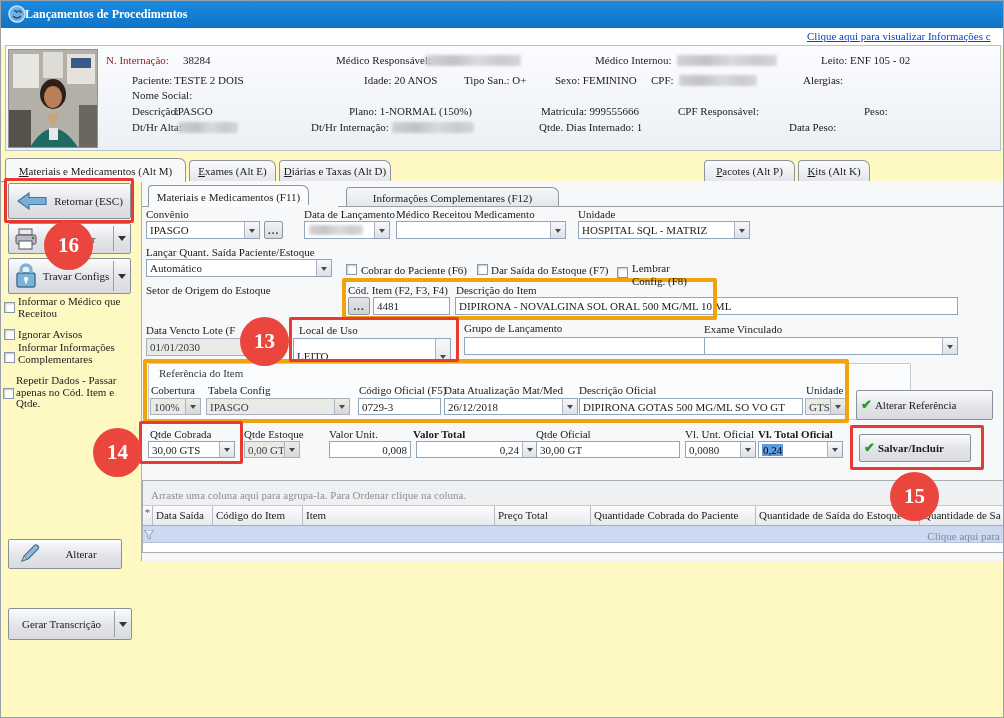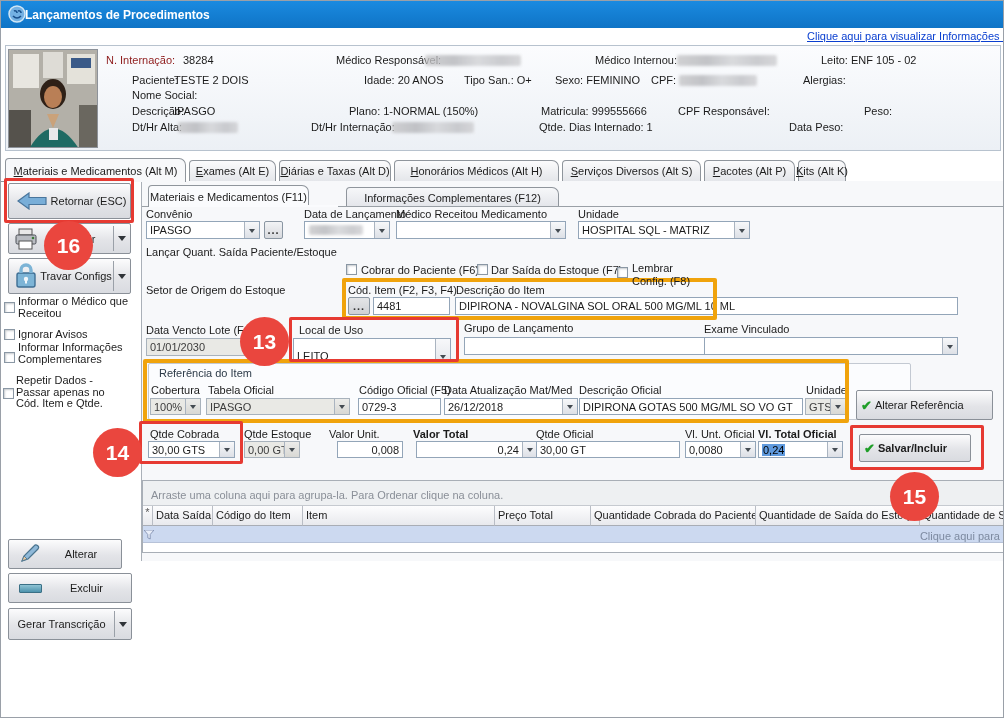--- a/index.html
+++ b/index.html
@@ -1,19 +1,19 @@
 <!DOCTYPE html>
 <html><head>
 <meta charset="utf-8">
 <style>
   * { margin:0; padding:0; box-sizing:border-box; }
   html,body { background:#d8dade; }
   #root {
     position:relative; width:1004px; height:718px; overflow:hidden;
-    background:#ffffff; font-family:Liberation Sans, sans-serif;
+    background:#fef9c3; font-family:Liberation Serif, serif;
     font-size:11px; color:#1c1c1c; border:1px solid #9aa0a8;
   }
   .abs { position:absolute; }
   .lbl { position:absolute; white-space:nowrap; font-size:11px; color:#1b1b1b; line-height:12px; }
   .lbl.bold { font-weight:bold; }
   .lbl.maroon { color:#8e1b1b; }
   .lbl.gray { color:#8a8f98; }
   .redact { position:absolute; height:11px; border-radius:2px; opacity:.8;
     background:linear-gradient(90deg,#c7c7c9,#b5b6ba 30%,#d2d3d6 55%,#bfc0c4 80%,#cfcfd2);
     filter:blur(1.6px); }
@@ -145,30 +145,24 @@
 
   <div class="tab active" style="left:4px;width:181px">
     <span><u>M</u>ateriais e Medicamentos (Alt M)</span>
     </div>
   <div class="tab" style="left:188px;width:87px">
     <span><u>E</u>xames (Alt E)</span>
     </div>
   <div class="tab" style="left:278px;width:112px">
     <span><u>D</u>iárias e Taxas (Alt D)</span>
     </div>
-  <div class="tab" style="left:393px;width:165px">
-    <span><u>H</u>onorários Médicos (Alt H)</span>
-    </div>
-  <div class="tab" style="left:561px;width:139px">
-    <span><u>S</u>erviços Diversos (Alt S)</span>
-    </div>
   <div class="tab" style="left:703px;width:91px">
     <span><u>P</u>acotes (Alt P)</span>
     </div>
-  <div class="tab" style="left:797px;width:48px">
+  <div class="tab" style="left:797px;width:72px">
     <span><u>K</u>its (Alt K)</span>
     </div>
   <div class="hline" style="left:0;top:180px;width:1004px"></div>
   <div class="abs" style="left:5px;top:179px;width:179px;height:2px;background:#f7f8fa;z-index:6"></div>
 
   <div class="mainpanel"></div>
   <div class="itab active" style="left:147px;top:184px;width:161px;height:22px;z-index:7">
     <span>Materiais e Medicamentos (F11)</span>
     </div>
   <div class="itab" style="left:345px;top:186px;width:213px;height:20px">
@@ -218,24 +212,20 @@
   <div class="chk" style="left:2px;top:387px"></div>
   <div class="wrap" style="left:15px;top:374px;width:112px">Repetir Dados - Passar apenas no Cód. Item e Qtde.</div>
 
   <div class="btn" style="left:7px;top:538px;width:114px;height:30px">
     <svg style="margin-left:10px" width="22" height="20" viewBox="0 0 22 20">
       <path d="M3 17 L5 12 L15 2 a2.4 2.4 0 0 1 4 3 L9 15 Z" fill="#8fb8d8" stroke="#4a748f" stroke-width="1.2"></path>
       <path d="M3 17 L5 12 L8 15 Z" fill="#e8c79a" stroke="#4a748f" stroke-width="0.8"></path>
     </svg>
     <span class="cap">Alterar</span>
   </div>
-  <div class="btn" style="left:7px;top:572px;width:124px;height:30px">
-    <div style="margin-left:10px;width:23px;height:9px;background:linear-gradient(#8fc3d4,#4d93ad);border:1px solid #3a7086;border-radius:1px"></div>
-    <span class="cap">Excluir</span>
-  </div>
   <div class="btn" style="left:7px;top:607px;width:124px;height:32px">
     <span class="cap">Gerar Transcrição</span>
     <div class="sep"></div>
     <div class="dda">
         <div class="tri"></div>
       </div>
   </div>
 
   <span class="lbl" style="left:145px;top:207px">Convênio</span>
   <div class="field" style="left:145px;top:220px;width:114px;height:18px">
@@ -254,20 +244,24 @@
     <span class="fv"></span>
     <span class="dd"></span>
   </div>
   <span class="lbl" style="left:577px;top:207px">Unidade</span>
   <div class="field" style="left:577px;top:220px;width:172px;height:18px">
     <span class="fv">HOSPITAL SQL - MATRIZ</span>
     <span class="dd"></span>
   </div>
 
   <span class="lbl" style="left:145px;top:245px">Lançar Quant. Saída Paciente/Estoque</span>
+  <div class="field" style="left:145px;top:258px;width:186px;height:18px">
+    <span class="fv">Automático</span>
+    <span class="dd"></span>
+  </div>
   <div class="chk" style="left:345px;top:263px"></div>
   <span class="lbl" style="left:360px;top:263px">Cobrar do Paciente (F6)</span>
   <div class="chk" style="left:476px;top:263px"></div>
   <span class="lbl" style="left:490px;top:263px">Dar Saída do Estoque (F7)</span>
   <div class="chk" style="left:616px;top:266px;z-index:42"></div>
   <span class="lbl" style="left:631px;top:261px;z-index:42">Lembrar</span>
   <span class="lbl" style="left:631px;top:274px;z-index:42">Config. (F8)</span>
 
   <span class="lbl" style="left:145px;top:283px">Setor de Origem do Estoque</span>
   <span class="lbl" style="left:347px;top:283px">Cód. Item (F2, F3, F4)</span>
@@ -300,21 +294,21 @@
     <span class="dd"></span>
   </div>
 
   <div class="group" style="left:147px;top:362px;width:763px;height:57px"></div>
   <span class="lbl" style="left:158px;top:366px;color:#2c3a48">Referência do Item</span>
   <span class="lbl" style="left:150px;top:383px">Cobertura</span>
   <div class="field dis" style="left:149px;top:397px;width:51px;height:17px">
     <span class="fv">100%</span>
     <span class="dd"></span>
   </div>
-  <span class="lbl" style="left:207px;top:383px">Tabela Oficial</span>
+  <span class="lbl" style="left:207px;top:383px">Tabela Config</span>
   <div class="field dis" style="left:205px;top:397px;width:144px;height:17px">
     <span class="fv">IPASGO</span>
     <span class="dd"></span>
   </div>
   <span class="lbl" style="left:358px;top:383px">Código Oficial (F5)</span>
   <div class="field" style="left:357px;top:397px;width:83px;height:17px">
     <span class="fv">0729-3</span>
   </div>
   <span class="lbl" style="left:443px;top:383px">Data Atualização Mat/Med</span>
   <div class="field" style="left:443px;top:397px;width:134px;height:17px">
@@ -339,21 +333,21 @@
   <div class="field" style="left:147px;top:440px;width:87px;height:17px">
     <span class="fv">30,00 GTS</span>
     <span class="dd"></span>
   </div>
   <span class="lbl" style="left:243px;top:427px">Qtde Estoque</span>
   <div class="field dis" style="left:243px;top:440px;width:56px;height:17px">
     <span class="fv ra">0,00 GTS</span>
     <span class="dd"></span>
   </div>
   <span class="lbl" style="left:328px;top:427px">Valor Unit.</span>
-  <div class="field" style="left:336px;top:440px;width:66px;height:17px">
+  <div class="field" style="left:328px;top:440px;width:82px;height:17px">
     <span class="fv ra">0,008</span>
   </div>
   <span class="lbl bold" style="left:412px;top:427px">Valor Total</span>
   <div class="field" style="left:415px;top:440px;width:122px;height:17px">
     <span class="fv ra">0,24</span>
     <span class="dd"></span>
   </div>
   <span class="lbl" style="left:535px;top:427px">Qtde Oficial</span>
   <div class="field" style="left:535px;top:440px;width:144px;height:17px">
     <span class="fv">30,00 GT</span>

